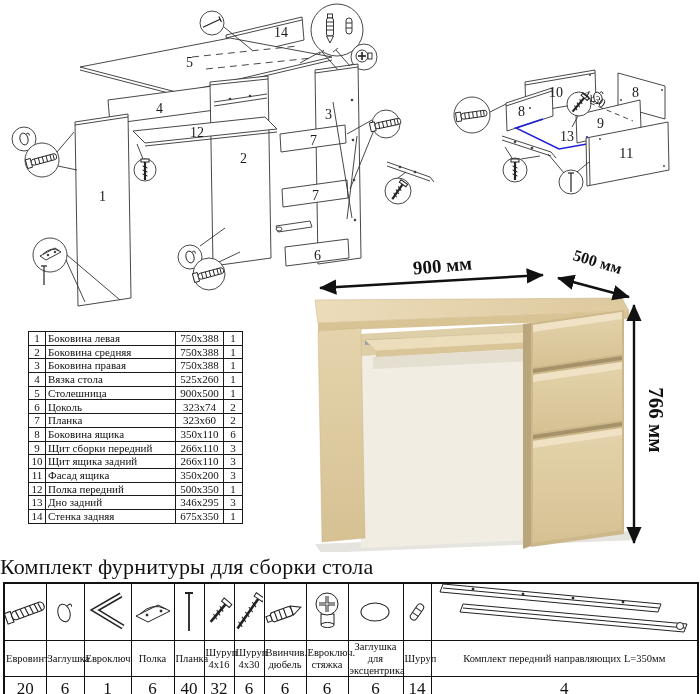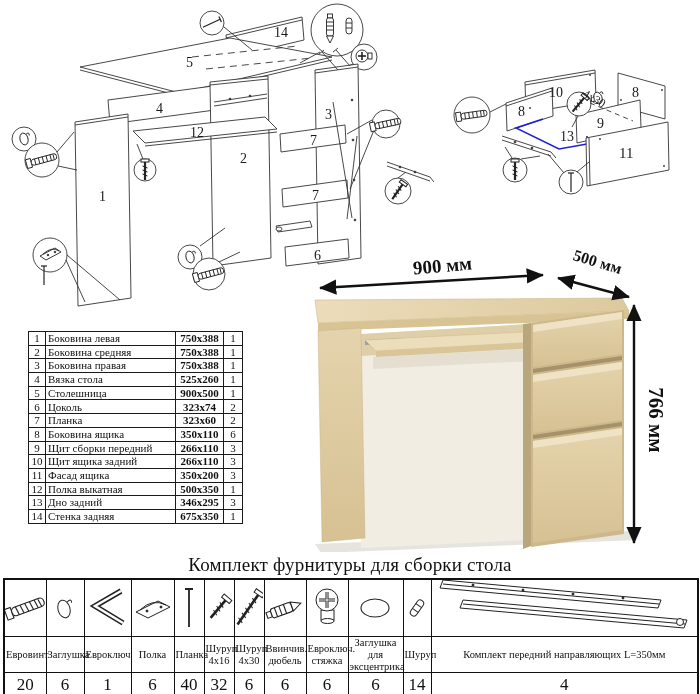--- a/index.html
+++ b/index.html
@@ -6,27 +6,27 @@
   .sheet{position:relative;width:700px;height:694px;background:#ffffff;overflow:hidden;
          font-family:"Liberation Serif", serif;color:#111;}
   svg text{font-family:"Liberation Serif", serif;}
   
   .diagrams{position:absolute;left:0;top:0;}
   
   .parts-table{position:absolute;left:28px;top:331px;border-collapse:collapse;table-layout:fixed;}
   .parts-table td{border:1px solid #1a1a1a;font-size:11px;line-height:12.5px;height:12.7px;
                   padding:0 2px;white-space:nowrap;overflow:hidden;}
   .parts-table td.c-num{text-align:center;padding:0;}
-  .parts-table td.c-size{text-align:center;font-weight:bold;}
+  .parts-table td.c-size{text-align:center;}
   .parts-table td.c-qty{text-align:center;padding:0;}
   
   .product{position:absolute;left:285px;top:248px;}
   
   .hardware{position:absolute;left:0;top:553px;width:700px;}
-  .hw-title{text-align:center;font-size:19px;letter-spacing:.2px;margin:1px 0 2px 0;}
+  .hw-title{font-size:22px;letter-spacing:.2px;margin:1px 0 2px 0;}
   .hw-table{margin-left:3px;width:694px;table-layout:fixed;border-collapse:collapse;border:2px solid #111;}
   .hw-table td{border:1px solid #111;text-align:center;vertical-align:middle;padding:0;}
   .hw-icon-cell{height:55px;}
   .hw-icon-cell svg{display:block;margin:0 auto;}
   .hw-name{height:30px;font-size:10.5px;line-height:1.12;padding:0 1px !important;}
   .hw-qty{height:23px;font-size:17px;}
   .rails-wrap svg{position:relative;top:-4px;}
 </style>
 </head>
 <body>
@@ -382,21 +382,21 @@
 
         <tr>
           <td class="c-num">11</td>
           <td class="c-name">Фасад ящика</td>
           <td class="c-size">350x200</td>
           <td class="c-qty">3</td>
         </tr>
 
         <tr>
           <td class="c-num">12</td>
-          <td class="c-name">Полка выкатная</td>
+          <td class="c-name">Полка передний</td>
           <td class="c-size">500x350</td>
           <td class="c-qty">1</td>
         </tr>
 
         <tr>
           <td class="c-num">13</td>
           <td class="c-name">Дно задний</td>
           <td class="c-size">346x295</td>
           <td class="c-qty">3</td>
         </tr>

